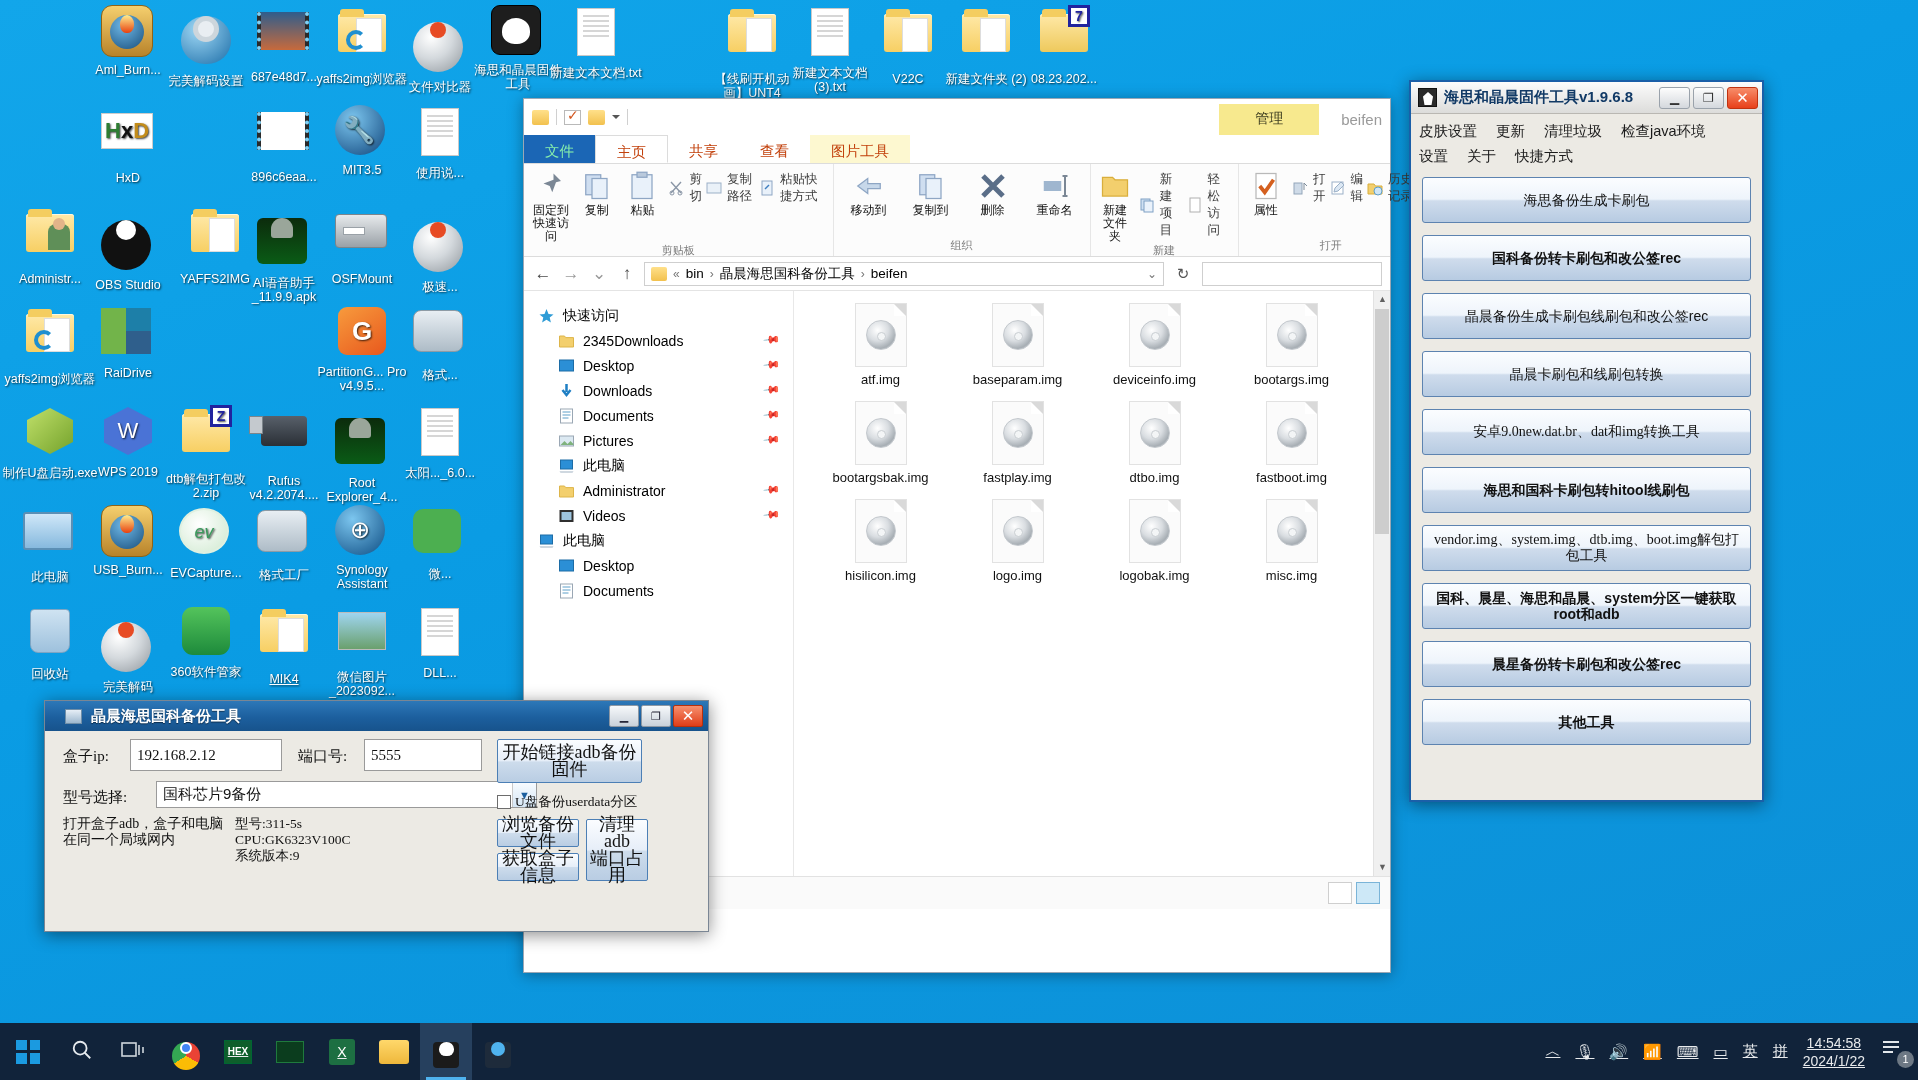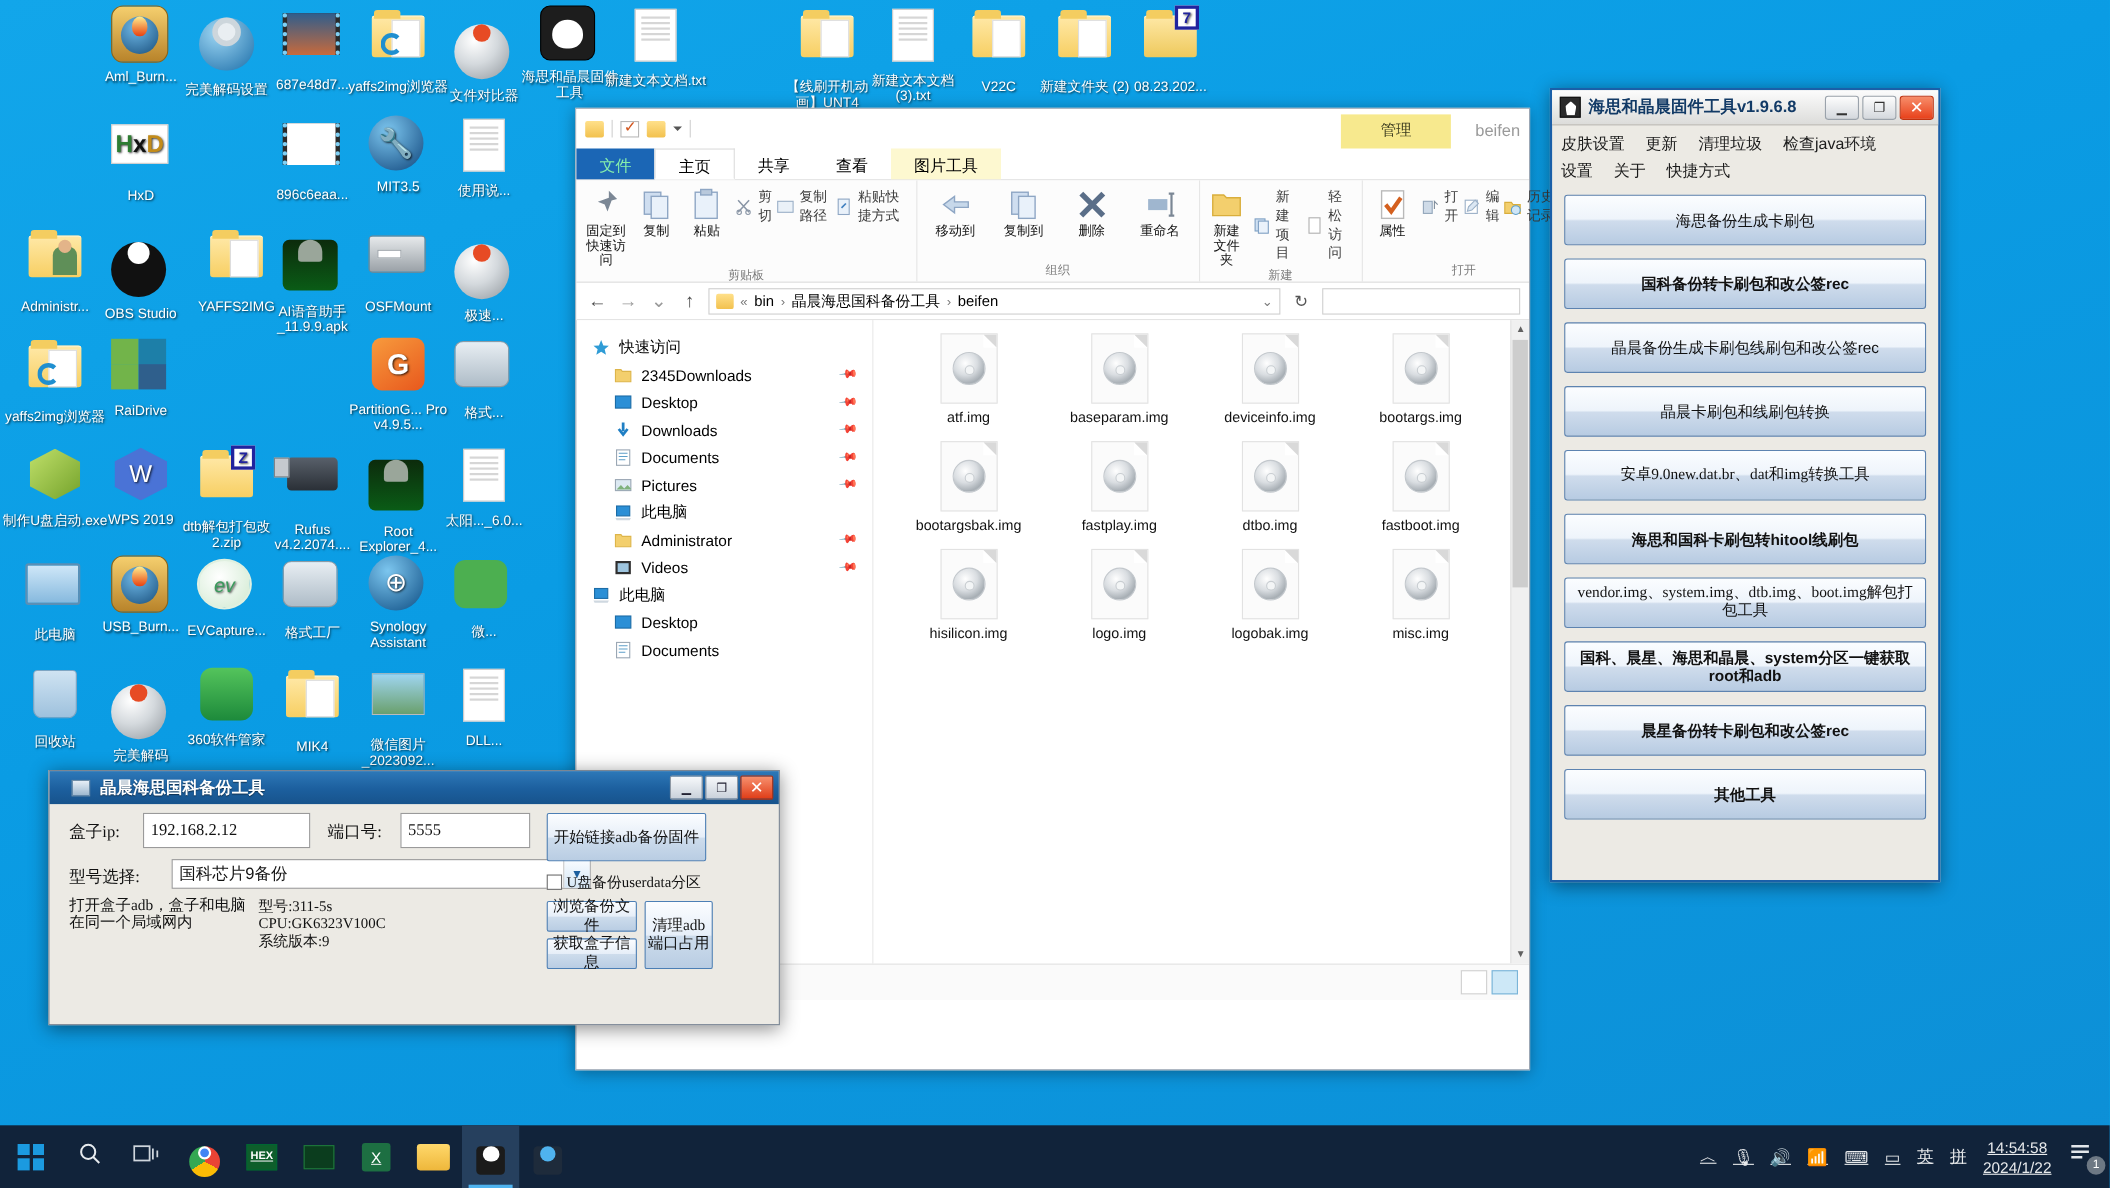--- a/index.html
+++ b/index.html
@@ -52,21 +52,21 @@
   .caret-dn{width:0;height:0;border-left:4px solid transparent;border-right:4px solid transparent;
       border-top:4px solid #555;}
   .mgmt-tab {
     margin-left:auto; display:flex; align-items:flex-end; height:36px;
   }
   .mgmt-lbl { background:#f7e98e; color:#3d3d20; padding:6px 36px 7px; font-size:14px; }
   .win-name { color:#9a9a9a; font-size:15px; padding:6px 0 7px 22px; }
 
   .exp-tabs { height:29px; display:flex; align-items:stretch; border-bottom:1px solid #dcdcdc;
       background:#fff; }
-  .exp-tabs .t { padding:4px 21px 0; font-size:14.5px; color:#000000; line-height:25px; }
+  .exp-tabs .t { padding:4px 21px 0; font-size:14.5px; color:#c2410c; line-height:25px; }
   .exp-tabs .t.file { background:#1b66b5; color:#86efac; font-weight:normal; }
   .exp-tabs .t.active { background:#fff; border:1px solid #dcdcdc; border-bottom-color:#fff; position:relative; top:0;}
   .exp-tabs .t.ctx { background:#fdf8d0; }
 
   .ribbon { height:93px; background:#fcfcfc; border-bottom:1px solid #dcdcdc;
      display:flex; font-size:12px; color:#111; position:relative; }
   .rgrp { display:flex; flex-direction:column; justify-content:space-between;
      border-right:1px solid #e6e6e6; padding:4px 7px 1px; }
   .rgrp .row { display:flex; align-items:flex-start; gap:6px; }
   .rgrp .gname { text-align:center; color:#7b7b7b; font-size:11px; padding-bottom:2px;}
@@ -180,21 +180,21 @@
   .combo .arw { margin-left:auto; width:24px; height:25px; border-left:1px solid #c9c9c9;
      background:linear-gradient(180deg,#f9fcff,#d5e6f5); display:flex;align-items:center;
      justify-content:center; color:#1b5e9e; font-size:11px;}
   .hint { font-family:"Liberation Serif","DejaVu Serif",serif; font-size:14px; color:#111;
      line-height:16px;}
   .info { font-family:"Liberation Serif","DejaVu Serif",serif; font-size:13.5px; color:#111;
      line-height:16px;}
   .bbtn { border:1px solid #4c7fb5; border-radius:2px;
      background:linear-gradient(180deg,#fbfdff,#e6eef8 50%,#cddcec 52%,#b9cde3);
      display:flex;align-items:center;justify-content:center;text-align:center;
-     font-family:"Liberation Serif","DejaVu Serif",serif;font-size:14px;color:#111;
+     font-family:"Liberation Serif","DejaVu Serif",serif;font-size:18px;color:#111;
      line-height:17px;}
   .cbx { width:14px;height:14px;border:1px solid #6d6d6d;background:#fff;display:inline-block;}
 
   
   #taskbar { position:absolute; left:0; bottom:0; width:100%; height:57px;
      background:#11233a; display:flex; align-items:center; color:#e8eaec;text-decoration:underline; }
   .tb-start { width:56px; height:57px; display:flex; align-items:center; justify-content:center;}
   .tb-start .w { width:24px;height:24px; display:grid; grid-template-columns:1fr 1fr;
      grid-template-rows:1fr 1fr; gap:3px;}
   .tb-start .w i { background:#1b9ae0; display:block; }
@@ -547,21 +547,21 @@
           </div>
         </div>
         <span class="lbl">完美解码</span>
       </div>
       <div class="dicon" style="left: 157px; top: 605px;">
         <div class="gfx">
           <div style="width:48px;height:48px;margin:2px auto;border-radius:11px;background:linear-gradient(180deg,#54c45c,#1d8a3b)"></div>
         </div>
         <span class="lbl">360软件管家</span>
       </div>
-      <div class="dicon" style="left: 235px; top: 605px;">
+      <div class="dicon" style="left: 235px; top: 605px; text-decoration: underline;">
         <div class="gfx">
           <div class="ic-folder" style="width:48px;height:38px;margin:9px auto 0">
             <div class="pg"></div>
           </div>
         </div>
         <span class="lbl">MIK4</span>
       </div>
       <div class="dicon" style="left: 313px; top: 605px;">
         <div class="gfx">
           <div style="width:48px;height:38px;margin:7px auto;background:#fff;border:1px solid #bbb">

